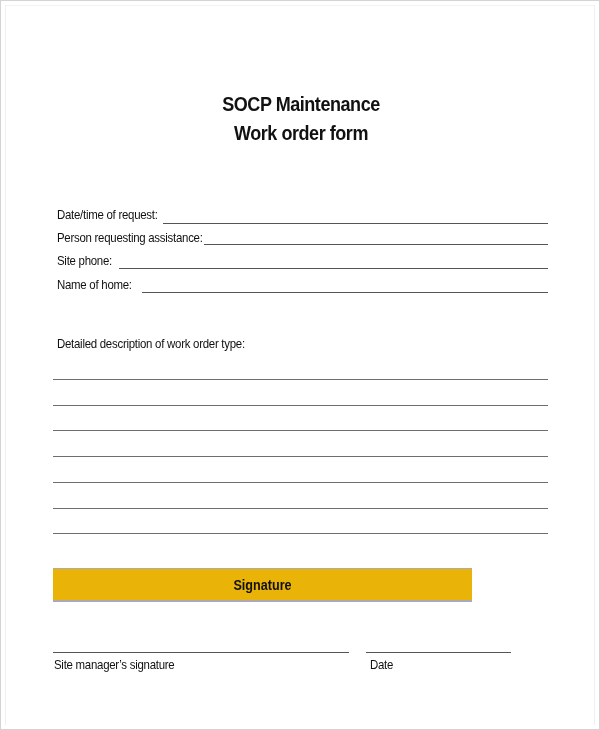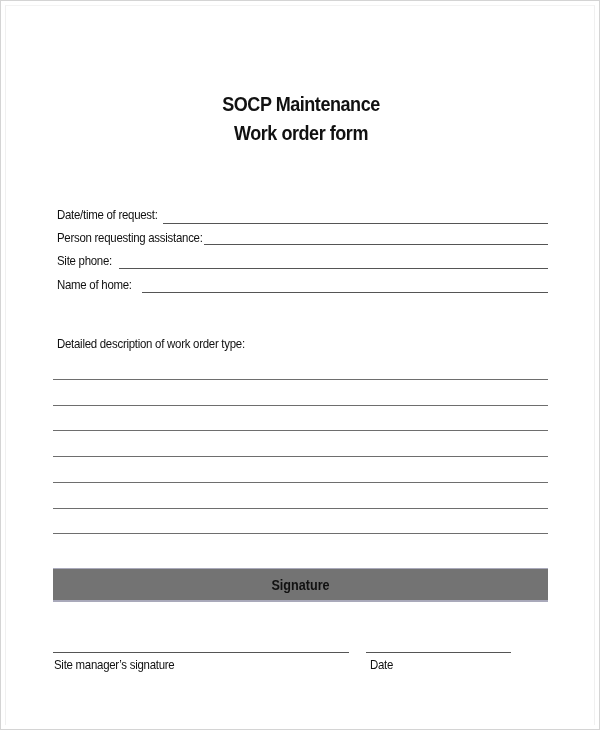--- a/index.html
+++ b/index.html
@@ -5,21 +5,21 @@
     html, body { margin: 0; padding: 0; background: #ffffff; }
     body { width: 600px; height: 730px; position: relative; overflow: hidden; font-family: "Liberation Sans", sans-serif; color: #111; }
     .page { position: absolute; left: 0; top: 0; width: 598px; height: 728px; border: 1px solid #d4d4d4; background: #fff; }
     .inner-edge { position: absolute; left: 4px; top: 4px; right: 4px; bottom: 4px; border-left: 1px solid #f0f0f0; border-right: 1px solid #f0f0f0; border-top: 1px solid #f3f3f3; }
     .title { position: absolute; left: 0; width: 600px; text-align: center; font-weight: bold; font-size: 20px; letter-spacing: -0.5px; transform: scaleX(0.9); }
     .t1 { top: 92px; }
     .t2 { top: 121px; }
     .label { position: absolute; font-size: 13px; letter-spacing: -0.3px; transform-origin: left center; transform: scaleX(0.88); white-space: nowrap; }
     .uline { position: absolute; height: 0; border-top: 1.5px solid #555; }
     .hr { position: absolute; left: 52px; width: 495px; height: 0; border-top: 1.5px solid #6e6e6e; }
-    .sigbar { position: absolute; left: 52px; top: 567px; width: 495px; height: 31px; background: #737373; border-top: 1.5px solid #a9a9ba; border-bottom: 2px solid #a9a9ba; text-decoration: underline; }
+    .sigbar { position: absolute; left: 52px; top: 567px; width: 419px; height: 31px; background: #eab308; border-top: 1.5px solid #a9a9ba; border-bottom: 2px solid #a9a9ba; text-decoration: underline; }
     .sigbar-text { position: absolute; left: 0; top: 8px; width: 100%; text-align: center; font-weight: bold; font-size: 14px; transform: scaleX(0.9); }
   </style>
 </head>
 <body>
 
 <div class="page">
   <div class="inner-edge"></div>
 
   <div class="title t1">SOCP Maintenance</div>
   <div class="title t2">Work order form</div>

